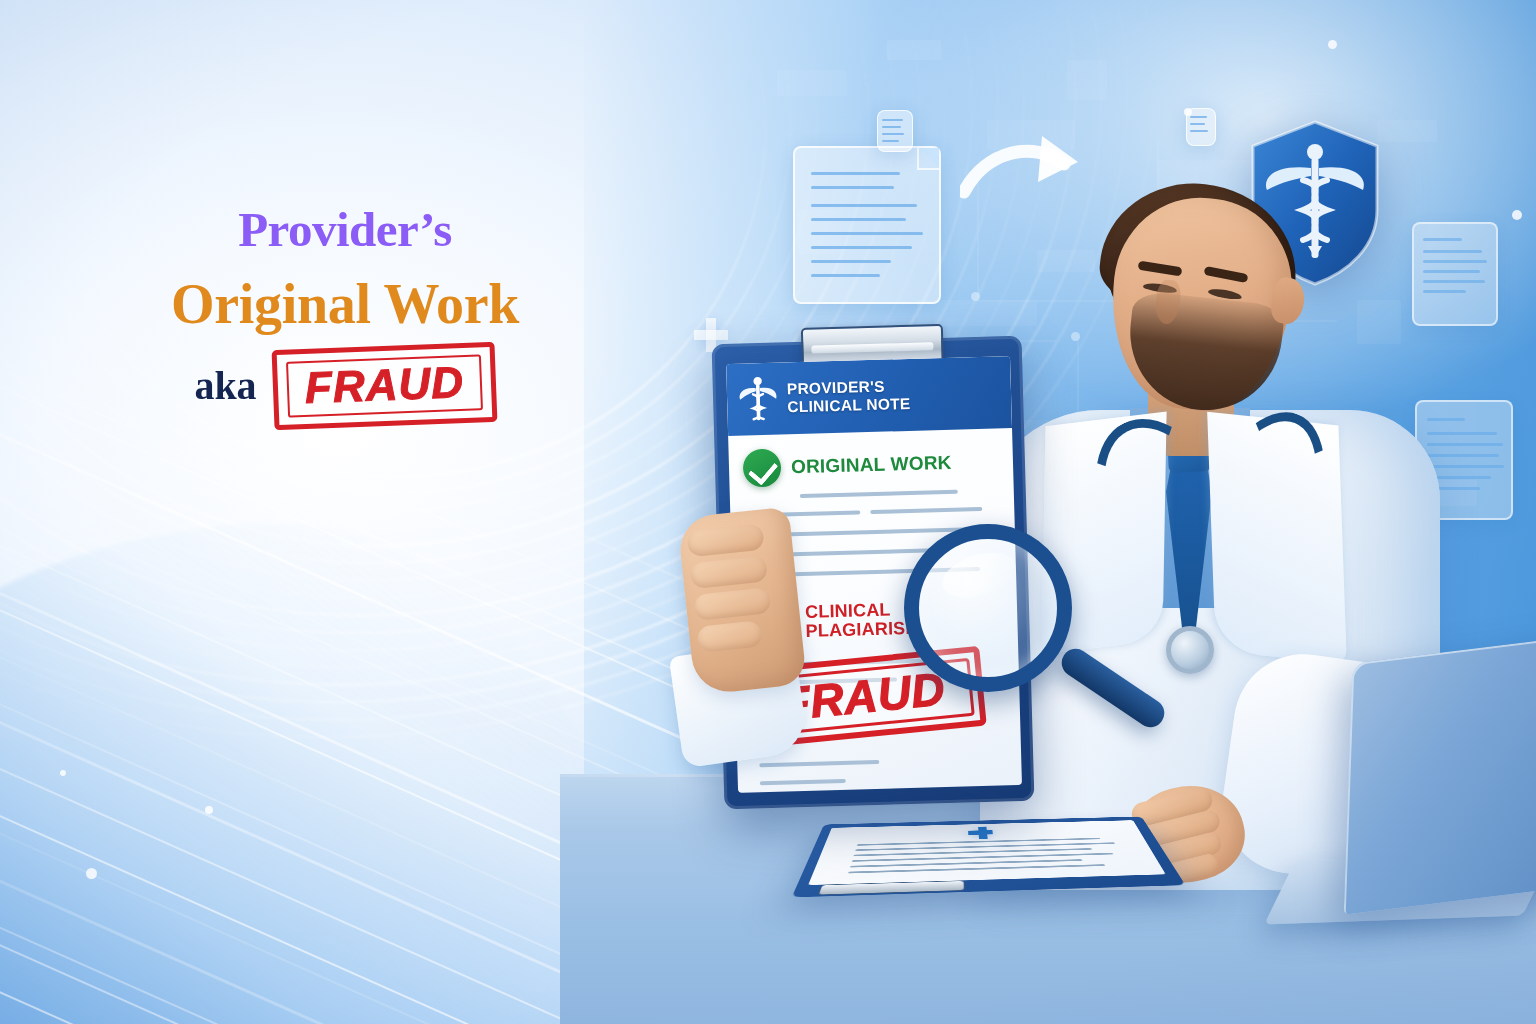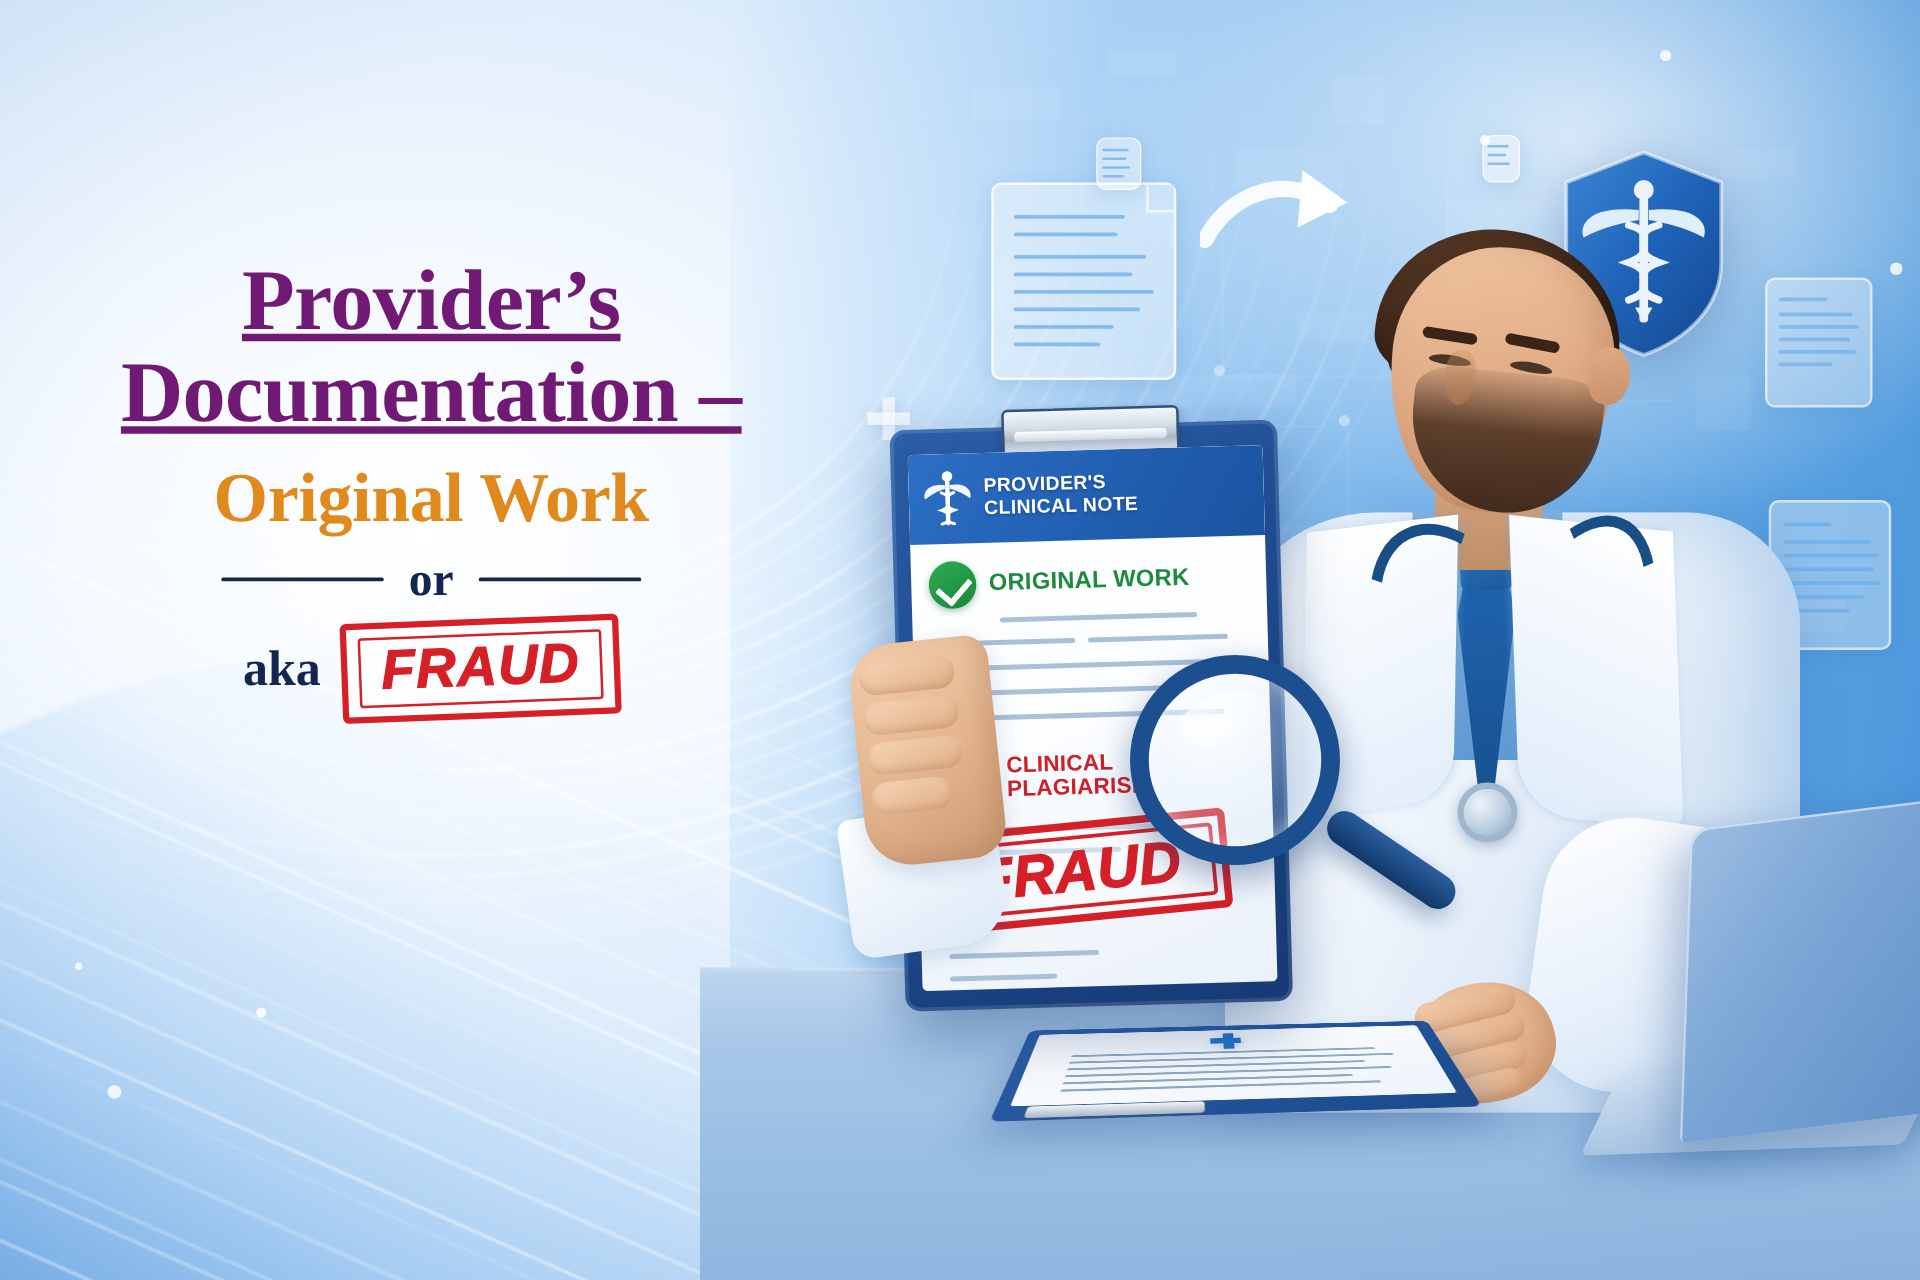--- a/index.html
+++ b/index.html
@@ -104,25 +104,24 @@
   
   .headline {
     position:absolute;
     left:0; top:205px; width:690px;
     text-align:center;
     z-index:40;
   }
   .hl-line1, .hl-line2 {
     font-family:"Liberation Serif", serif;
     font-weight:700;
-    color:#701a75;
-    font-size:69px;
+    color:#8b5cf6;
+    font-size:49px;
     line-height:1.02;
     letter-spacing:-0.5px;
-    text-decoration:underline;
   }
   .hl-line2 { margin-top:4px; }
   .hl-orange1 {
     font-family:"Liberation Serif", serif;
     font-weight:700;
     color:#E08A1E;
     font-size:56px;
     line-height:1.05;
     margin-top:20px;
     letter-spacing:-0.3px;
@@ -793,28 +792,22 @@
       <b style="top:56px; width:72%;"></b>
       <b style="top:66px; width:78%;"></b>
       <b style="top:76px; width:68%;"></b>
       <b style="top:86px; width:74%;"></b>
     </div>
     <div class="clipbar"></div>
   </div>
 
   <div class="headline">
     <div class="hl-line1">Provider’s</div>
-    <div class="hl-line2">Documentation –</div>
     <div class="hl-orange1">Original Work</div>
 
-    <div class="or-row">
-      <div class="rule"></div>
-      <div class="or-word">or</div>
-      <div class="rule"></div>
-    </div>
 
 
     <div class="aka-row">
       <div class="aka-word">aka</div>
       <div class="fraud-stamp">
         <div class="inner">
           <div class="txt">FRAUD</div>
         </div>
       </div>
     </div>

